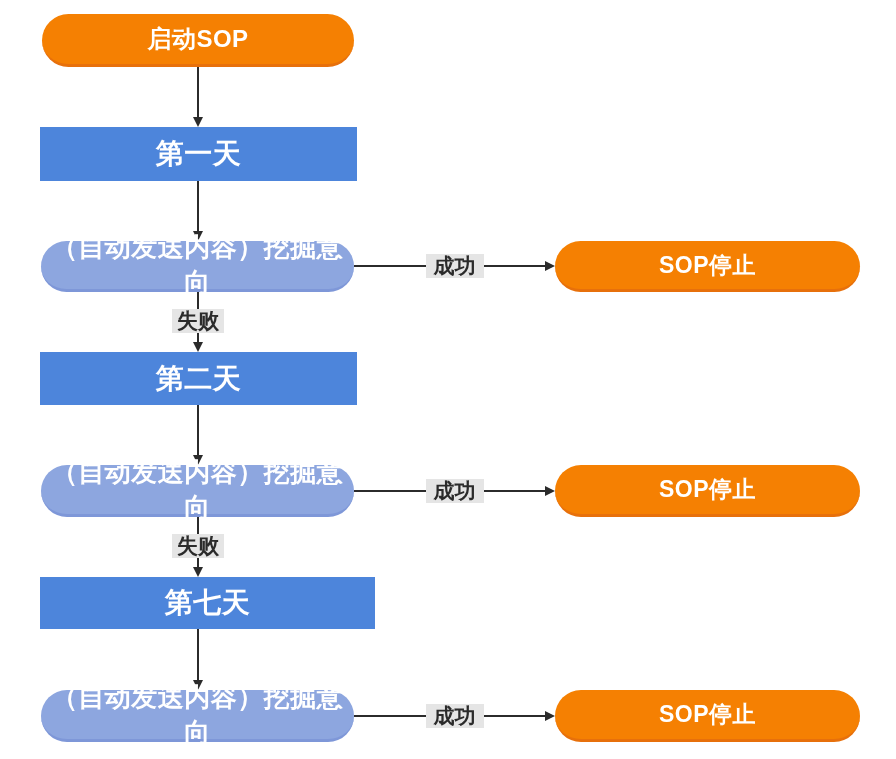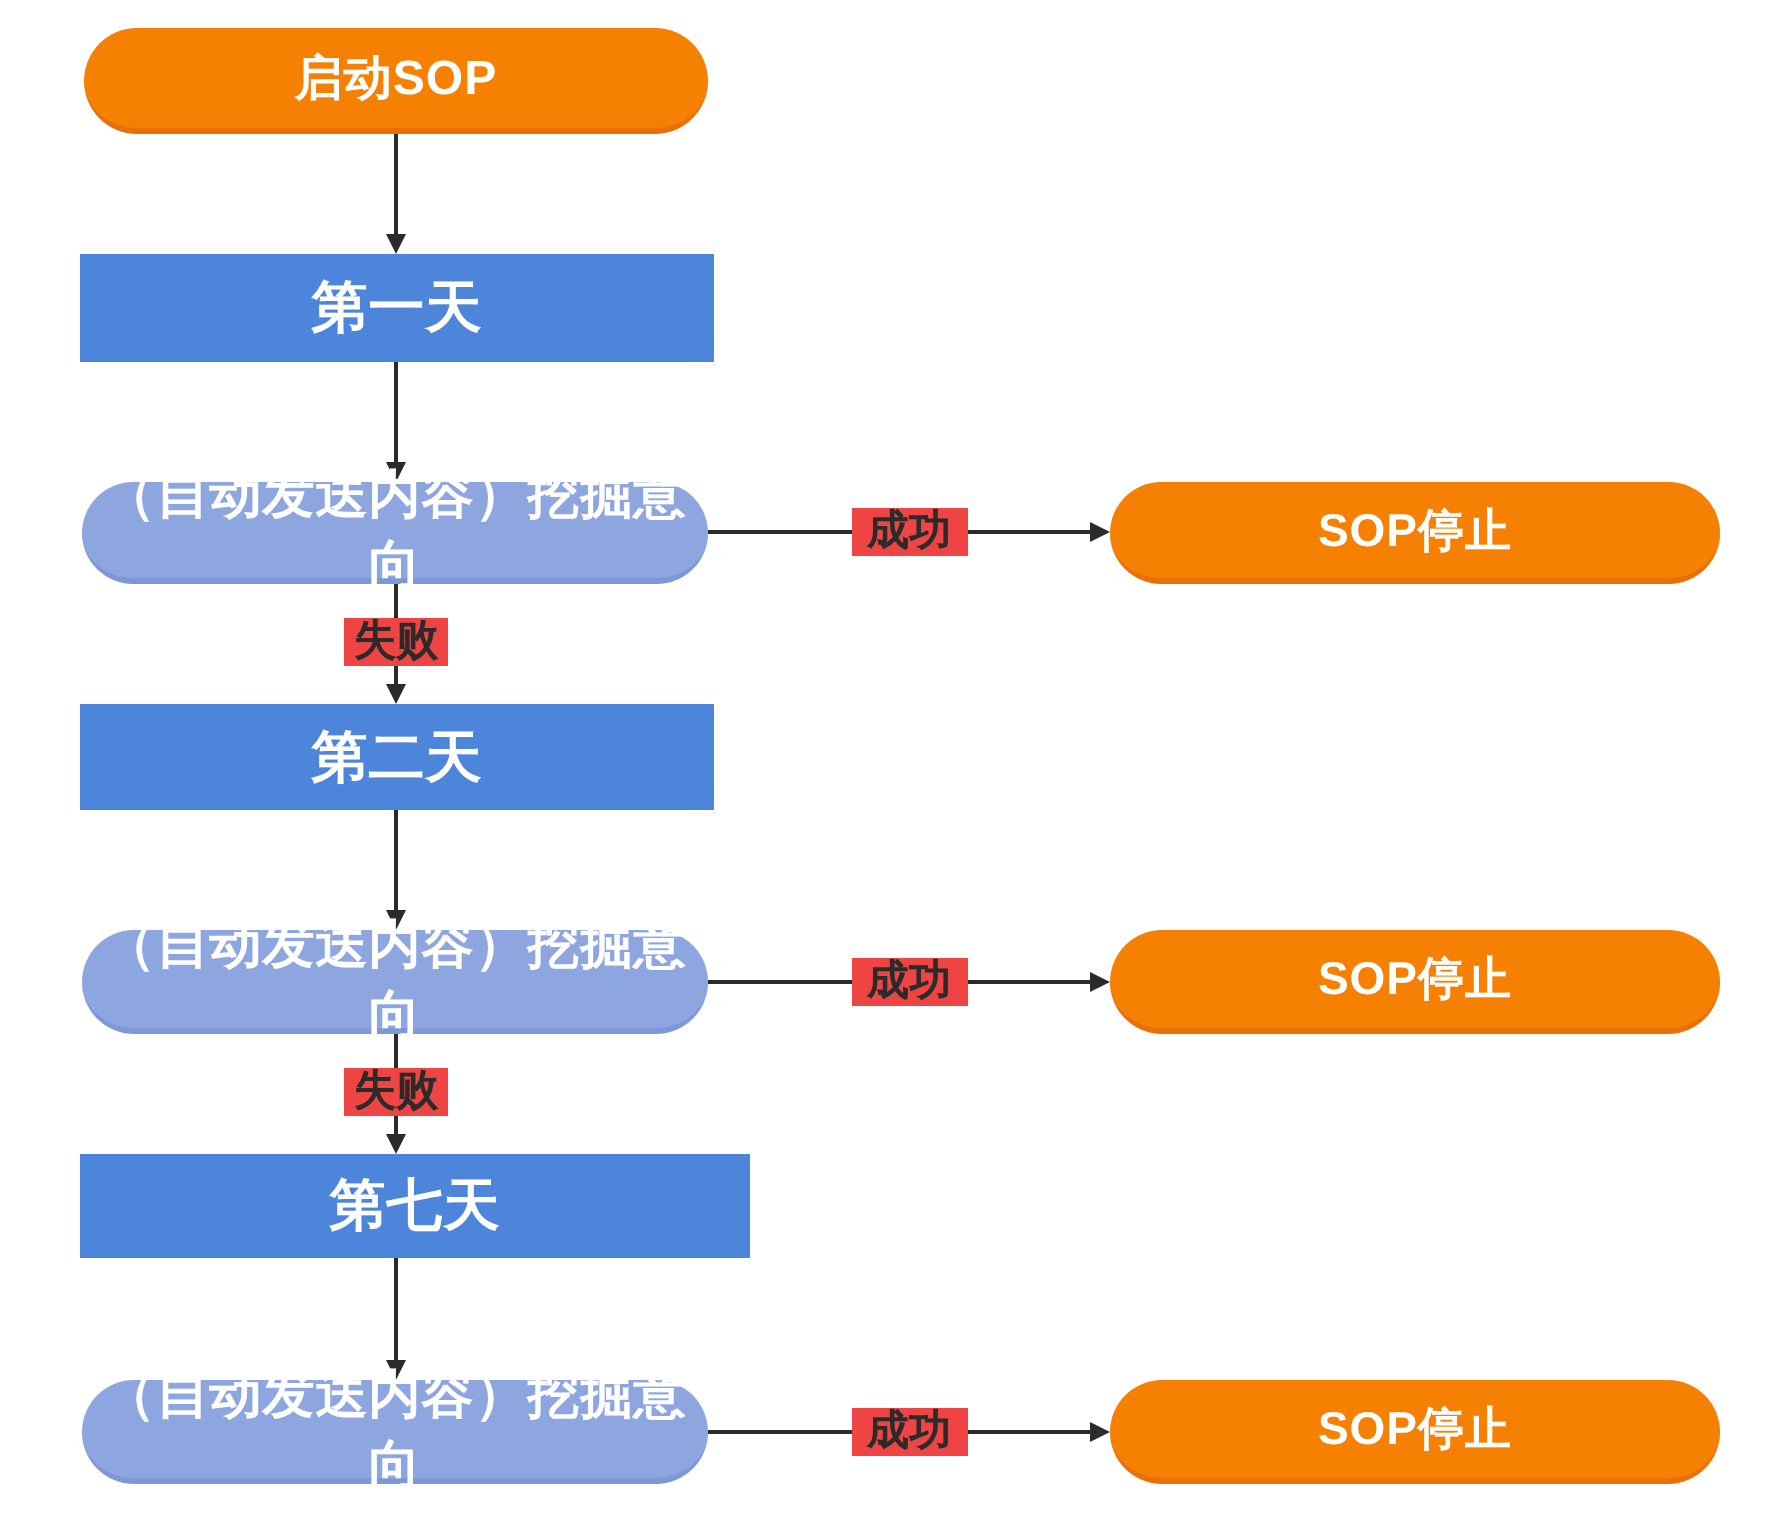--- a/index.html
+++ b/index.html
@@ -30,21 +30,21 @@
     content:"";position:absolute;left:0;right:9px;top:50%;margin-top:-1px;height:2px;
     background:var(--line,#2B2B2B);
   }
   .harrow::after{
     content:"";position:absolute;right:0;top:50%;transform:translateY(-50%);
     border-top:5px solid transparent;border-bottom:5px solid transparent;
     border-left:10px solid var(--line,#2B2B2B);
   }
 
   .edge-label{
-    position:relative;z-index:2;background:#ef4444;padding:0 8px;
+    position:relative;z-index:2;background:#e5e5e5;padding:0 8px;
     color:var(--line,#1A1A1A);font-weight:bold;font-size:21px;line-height:24px;white-space:nowrap;
   }
   .edge-label.fail{position:absolute;transform:translateX(-50%);padding:0 5px;}
 </style>
 </head>
 <body>
 
 <div class="canvas">
 
   <div class="node pill orange start" style="left:42px;top:14px;width:312px;height:53px;">启动SOP</div>

